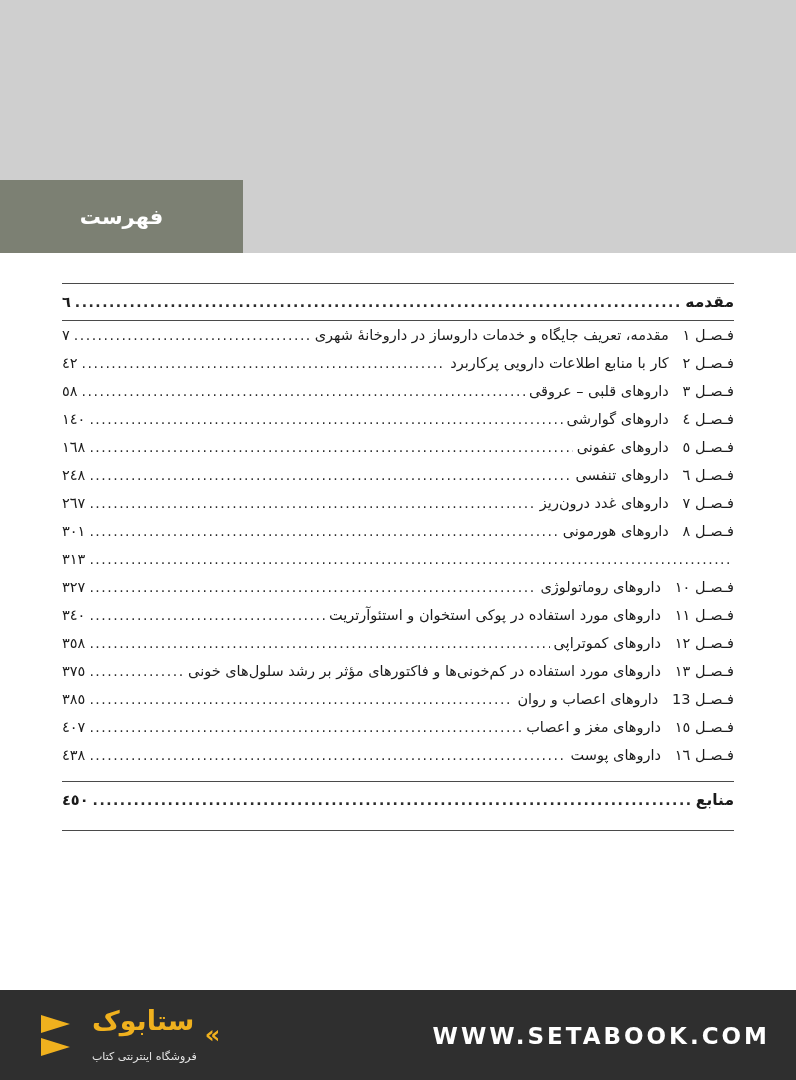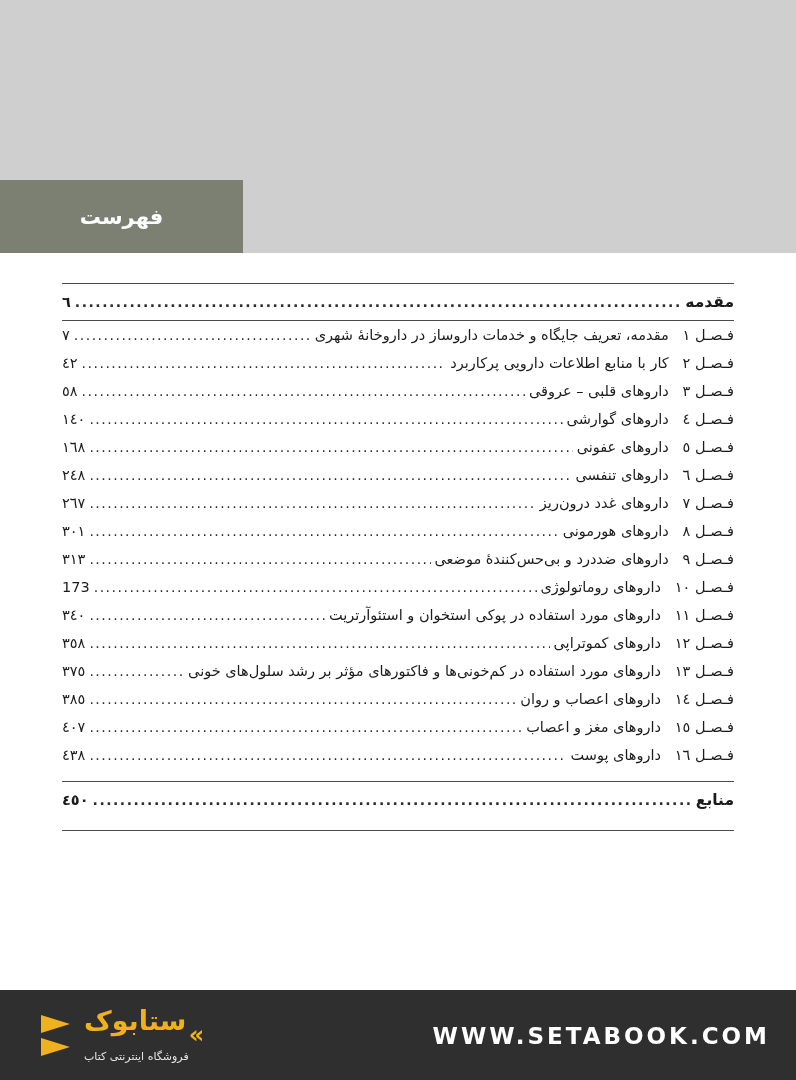--- a/index.html
+++ b/index.html
@@ -149,21 +149,21 @@
     font-size: 23px;
     font-weight: bold;
     letter-spacing: 3px;
     direction: ltr;
     text-align: right;
     margin-top: 2px;
   }
   .footer-left {
     display: flex;
     align-items: center;
-    gap: 0;
+    gap: 8px;
     direction: ltr;
   }
   .logo-mark {
     width: 58px;
     height: 50px;
     display: flex;
     flex-direction: column;
     justify-content: center;
     gap: 5px;
   }
@@ -300,37 +300,32 @@
     <span class="row-label">
       <span class="chap-word">فـصـل</span>
       <span class="row-chapter-no">٨</span>
       &nbsp;&nbsp;<span>داروهای هورمونی</span>
     </span>
     <span class="row-dots">................................................................................................................................................</span>
     <span class="row-page">٣٠١</span>
   </div>
 
   <div class="toc-row">
-    <span class="row-label">
-      <span class="chap-word">فـصـل</span>
-      <span class="row-chapter-no">٩</span>
-      &nbsp;&nbsp;<span>داروهای ضددرد و بی‌حس‌کنندهٔ موضعی</span>
-    </span>
     <span class="row-dots">................................................................................................................................................</span>
     <span class="row-page">٣١٣</span>
   </div>
 
   <div class="toc-row">
     <span class="row-label">
       <span class="chap-word">فـصـل</span>
       <span class="row-chapter-no">١٠</span>
       &nbsp;&nbsp;<span>داروهای روماتولوژی</span>
     </span>
     <span class="row-dots">................................................................................................................................................</span>
-    <span class="row-page">173</span>
+    <span class="row-page">٣٢٧</span>
   </div>
 
   <div class="toc-row">
     <span class="row-label">
       <span class="chap-word">فـصـل</span>
       <span class="row-chapter-no">١١</span>
       &nbsp;&nbsp;<span>داروهای مورد استفاده در پوکی استخوان و استئوآرتریت</span>
     </span>
     <span class="row-dots">................................................................................................................................................</span>
     <span class="row-page">٣٤٠</span>
@@ -352,21 +347,21 @@
       <span class="row-chapter-no">١٣</span>
       &nbsp;&nbsp;<span>داروهای مورد استفاده در کم‌خونی‌ها و فاکتورهای مؤثر بر رشد سلول‌های خونی</span>
     </span>
     <span class="row-dots">................................................................................................................................................</span>
     <span class="row-page">٣٧٥</span>
   </div>
 
   <div class="toc-row">
     <span class="row-label">
       <span class="chap-word">فـصـل</span>
-      <span class="row-chapter-no">١٤</span>
+      <span class="row-chapter-no">13</span>
       &nbsp;&nbsp;<span>داروهای اعصاب و روان</span>
     </span>
     <span class="row-dots">................................................................................................................................................</span>
     <span class="row-page">٣٨٥</span>
   </div>
 
   <div class="toc-row">
     <span class="row-label">
       <span class="chap-word">فـصـل</span>
       <span class="row-chapter-no">١٥</span>

